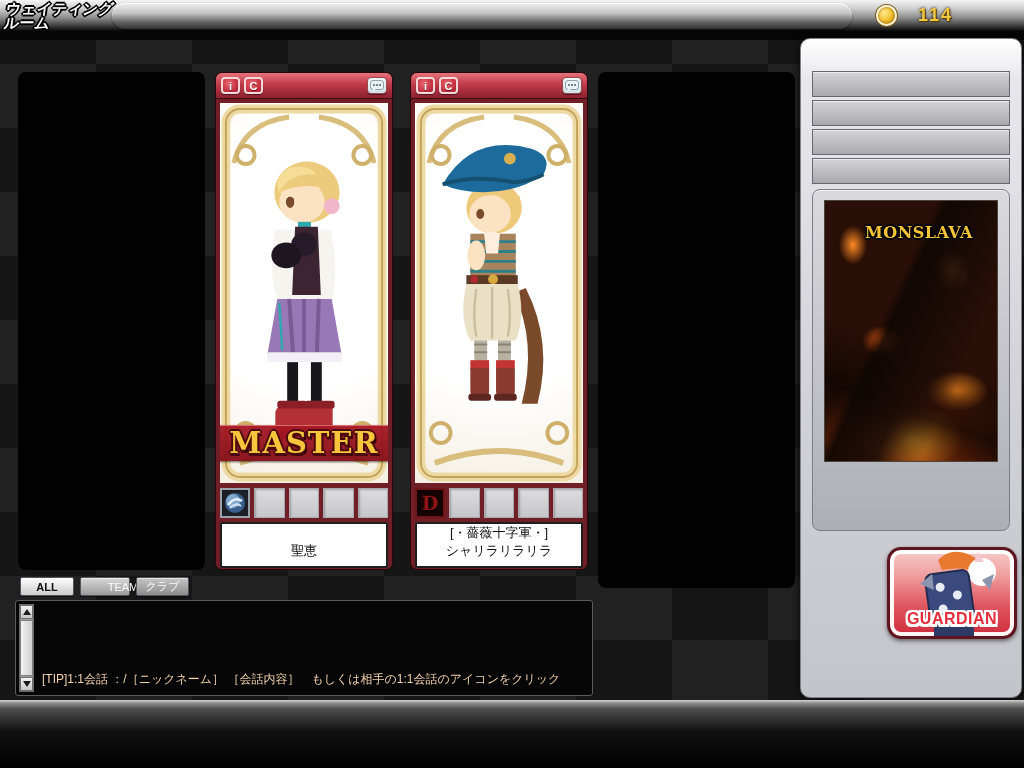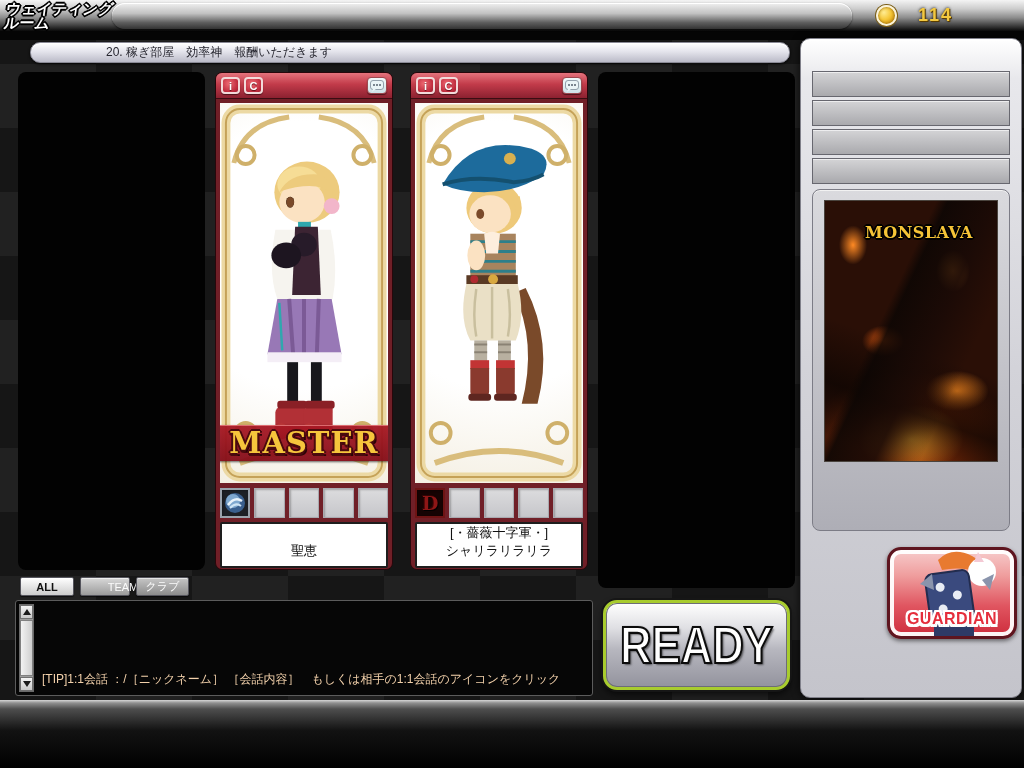--- a/index.html
+++ b/index.html
@@ -150,23 +150,20 @@
   <div class="topbar-inset"></div>
   <div class="app-title">
     <div>ウェイティング</div>
     <div>ルーム</div>
   </div>
   <div class="coin-area">
     <div class="coin-icon"></div>
     <div class="coin-count">114</div>
   </div>
 
-  <div class="room-pill">
-    <span>20. 稼ぎ部屋　効率神　報酬いただきます</span>
-  </div>
 
   <div class="slot-empty slot-1"></div>
 
   <div class="player-card card-a">
     <div class="card-header">
       <div class="mini-btn">i</div>
       <div class="mini-btn">C</div>
       <div class="bubble-btn">
         <svg width="14" height="12" viewBox="0 0 14 12">
             <rect x="0.5" y="0.5" width="13" height="9" rx="2.5" fill="#eaf4f7" stroke="#7d8b99" stroke-width="0.8"></rect>
@@ -322,23 +319,20 @@
           <div class="tri-up"></div>
         </div>
       <div class="sb-thumb"></div>
       <div class="sb-btn">
           <div class="tri-down"></div>
         </div>
     </div>
     <div class="chat-tip">[TIP]1:1会話 ：/［ニックネーム］ ［会話内容］　もしくは相手の1:1会話のアイコンをクリック</div>
   </div>
 
-  <div class="ready-btn">
-    <span class="ready-text">READY</span>
-  </div>
 
   <div class="right-panel">
     <div class="panel-row" style="top:32px"></div>
     <div class="panel-row" style="top:61px"></div>
     <div class="panel-row" style="top:90px"></div>
     <div class="panel-row" style="top:119px"></div>
     <div class="map-frame">
       <div class="map-image">
         <div class="map-title">MONSLAVA</div>
       </div>

